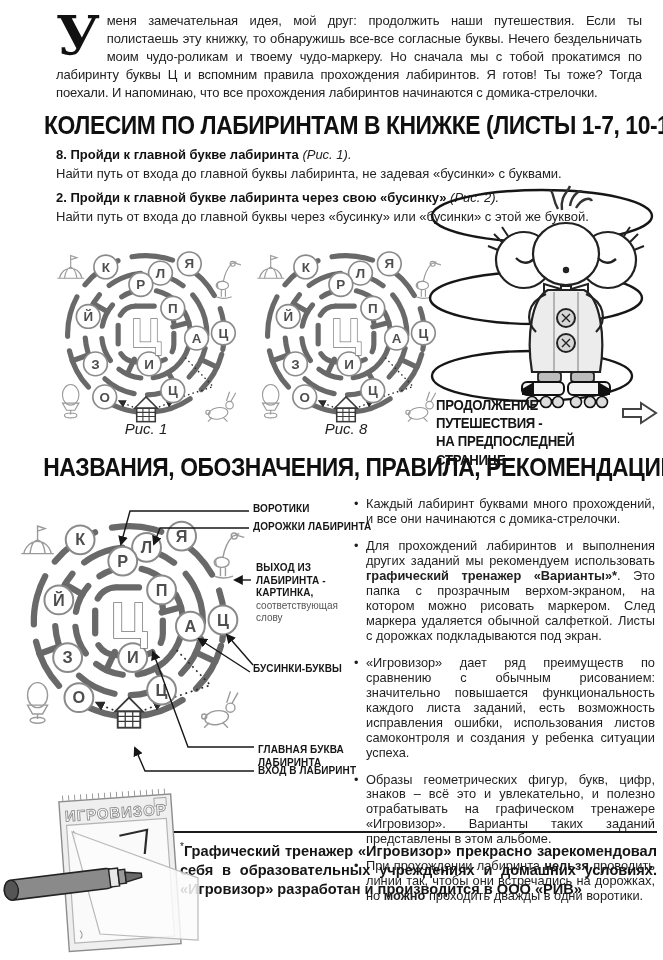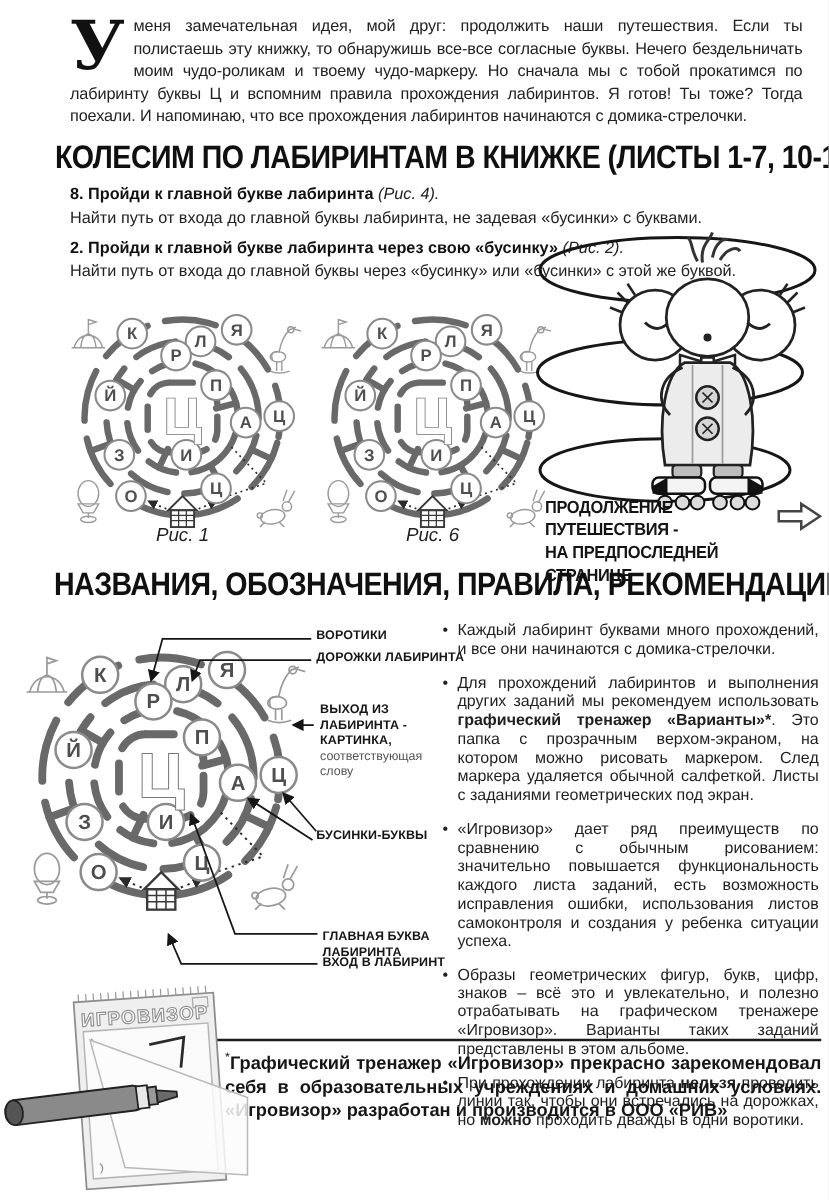--- a/index.html
+++ b/index.html
@@ -56,21 +56,21 @@
 
   <div class="abs intro">
     <span class="dropcap">У</span><span>меня замечательная идея, мой друг: продолжить наши путешествия. Если ты полистаешь эту книжку, то обнаружишь все-все согласные буквы. Нечего бездельничать моим чудо-роликам и твоему чудо-маркеру. Но сначала мы с тобой прокатимся по лабиринту буквы Ц и вспомним правила прохождения лабиринтов. Я готов! Ты тоже? Тогда поехали. И напоминаю, что все прохождения лабиринтов начинаются с домика-стрелочки.</span>
   </div>
 
   <div class="abs h-wrap" style="top:110px;">
     <span class="h-cond">КОЛЕСИМ ПО ЛАБИРИНТАМ В КНИЖКЕ (ЛИСТЫ 1-7, 10-17)</span>
   </div>
 
   <div class="abs tasks">
-    <div class="t"><b>8. Пройди к главной букве лабиринта </b><i>(Рис. 4).</i></div>
+    <div class="t"><b>8. Пройди к главной букве лабиринта </b><i>(Рис. 1).</i></div>
     <div>Найти путь от входа до главной буквы лабиринта, не задевая «бусинки» с буквами.</div>
     <div class="gap"></div>
     <div class="t"><b>2. Пройди к главной букве лабиринта через свою «бусинку» </b><i>(Рис. 2).</i></div>
     <div>Найти путь от входа до главной буквы через «бусинку» или «бусинки» с этой же буквой.</div>
   </div>
 
   <svg class="abs maze-svg" style="left:48px;top:239px" width="196" height="192" viewBox="0 0 190 186">
       <g fill="none" stroke="#696969" stroke-width="5" stroke-linecap="round">
         <circle cx="95" cy="92" r="76" stroke-dasharray="40 14" transform="rotate(15 95 92)"></circle>
         <circle cx="95" cy="92" r="59" stroke-dasharray="32 13" transform="rotate(-30 95 92)"></circle>
@@ -215,21 +215,21 @@
         <ellipse cx="0" cy="-3" rx="8" ry="10"></ellipse>
         <path d="M-8,5 L8,5 L4,12 L-4,12 Z M0,12 L0,16 M-6,17 A6,2.4 0 1 0 6,17 A6,2.4 0 1 0 -6,17"></path>
       </g>
       <g transform="translate(168,160)" fill="none" stroke="#9a9a9a" stroke-width="1.1">
         <ellipse cx="-3" cy="9" rx="9.5" ry="5.5" transform="rotate(-10 -3 9)"></ellipse>
         <circle cx="8" cy="1" r="3.6"></circle>
         <path d="M9,-2 L14,-11 M5,-3 L8,-12 M-9,13 L-13,17 M2,13 L6,17"></path>
         <circle cx="-13" cy="8" r="2"></circle>
       </g>
     </svg>
-  <div class="abs figcap maze-caption" style="left:286px;">Рис. 6</div>
+  <div class="abs figcap maze-caption" style="left:286px;">Рис. 8</div>
 
   <svg class="abs" style="left:424px;top:184px" width="238" height="228" viewBox="0 0 238 228">
     <g fill="none" stroke="#161616" stroke-width="2.4">
       <ellipse cx="118" cy="32" rx="110" ry="26"></ellipse>
       <ellipse cx="112" cy="114" rx="106" ry="26"></ellipse>
       <ellipse cx="108" cy="192" rx="100" ry="25"></ellipse>
     </g>
     <g>
       <path d="M138,26 C136,12 144,8 146,2 M146,22 C148,10 156,6 158,8 M152,24 C158,14 166,13 168,17 M134,25 C128,14 130,8 126,6" fill="none" stroke="#333" stroke-width="2.4"></path>
       <circle cx="100" cy="76" r="28" fill="#fff" stroke="#222" stroke-width="2.2"></circle>
@@ -380,21 +380,21 @@
   </div>
   <div class="abs cl" style="left:258px;top:744px;">
     <b>ГЛАВНАЯ БУКВА</b><br>
     <b>ЛАБИРИНТА</b>
   </div>
   <div class="abs cl" style="left:258px;top:765px;"><b>ВХОД В ЛАБИРИНТ</b></div>
 
   <div class="abs rcol">
     <ul>
       <li><span>Каждый лабиринт буквами много прохождений, и все они начинаются с домика-стрелочки.</span></li>
-      <li><span>Для прохождений лабиринтов и выполнения других заданий мы рекомендуем использовать </span><b>графический тренажер «Варианты»*</b><span>. Это папка с прозрачным верхом-экраном, на котором можно рисовать маркером. След маркера удаляется обычной салфеткой. Листы с заданиями геометрических под экран.</span></li>
+      <li><span>Для прохождений лабиринтов и выполнения других заданий мы рекомендуем использовать </span><b>графический тренажер «Варианты»*</b><span>. Это папка с прозрачным верхом-экраном, на котором можно рисовать маркером. След маркера удаляется обычной салфеткой. Листы с дорожках подкладываются под экран.</span></li>
       <li><span>«Игровизор» дает ряд преимуществ по сравнению с обычным рисованием: значительно повышается функциональность каждого листа заданий, есть возможность исправления ошибки, использования листов самоконтроля и создания у ребенка ситуации успеха.</span></li>
       <li><span>Образы геометрических фигур, букв, цифр, знаков – всё это и увлекательно, и полезно отрабатывать на графическом тренажере «Игровизор». Варианты таких заданий представлены в этом альбоме.</span></li>
       <li><span>При прохождении лабиринта </span><b>нельзя</b><span> проводить линии так, чтобы они встречались на дорожках, но </span><b>можно</b><span> проходить дважды в одни воротики.</span></li>
     </ul>
   </div>
 
   <div class="abs divider"></div>
   <div class="abs footnote">
     <sup>*</sup><b>Графический тренажер «Игровизор» прекрасно зарекомендовал себя в образовательных учреждениях и домашних условиях. «Игровизор» разработан и производится в ООО «РИВ»</b>
   </div>

